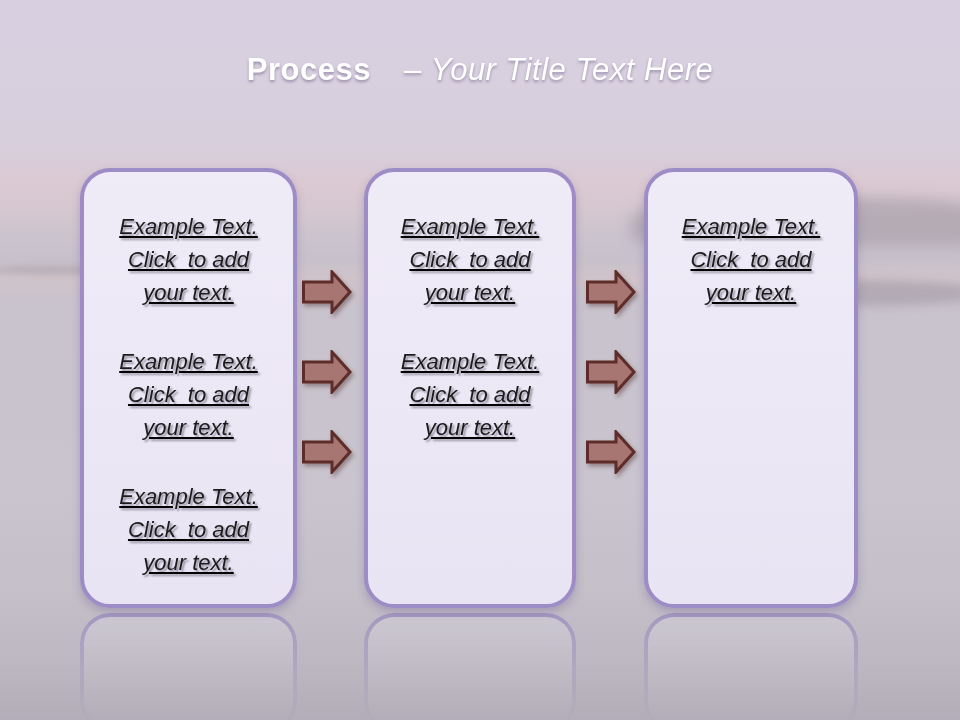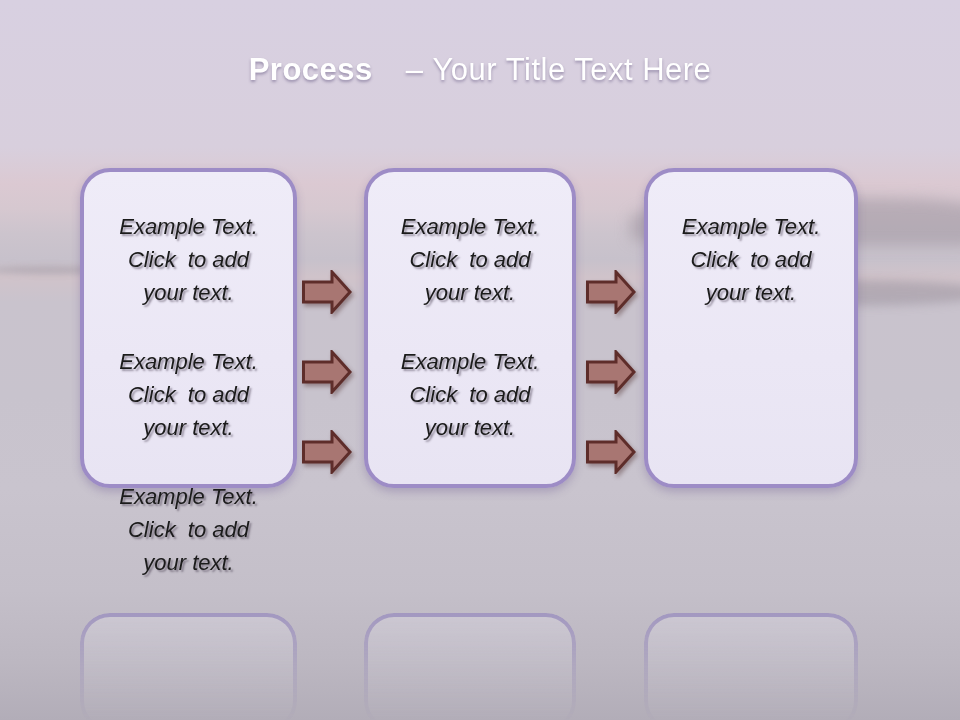--- a/index.html
+++ b/index.html
@@ -90,32 +90,33 @@
     width: 100%;
     text-align: center;
     color: var(--title-text, #ffffff);
     font-size: 31px;
     letter-spacing: 0.5px;
     text-shadow: 0 2px 3px rgba(40, 25, 80, 0.35);
     white-space: nowrap;
   }
   .title-keyword { font-weight: 700; margin-right: 33px; }
   .title-separator { font-weight: 400; margin-right: 9px; }
-  .title-subtitle { font-weight: 400; }
+  .title-subtitle { font-weight: 400; font-style: italic; }
 
   
   .box {
     position: absolute;
     top: 168px;
-    height: 320px;
+    height: 440px;
     box-sizing: border-box;
     background: linear-gradient(180deg, #efecf8 0%, var(--box-fill, #ebe7f5) 60%, #e8e4f3 100%);
     border: 4px solid var(--box-border, #9d8cc6);
     border-radius: 30px;
     box-shadow: 0 4px 9px rgba(100, 80, 140, 0.30);
+    text-decoration: underline;
   }
   .box-1 { left: 80px;  width: 217px; }
   .box-2 { left: 364px; width: 212px; }
   .box-3 { left: 644px; width: 214px; }
 
   .box-content {
     padding-top: 38px;
     text-align: center;
   }
   .para {

